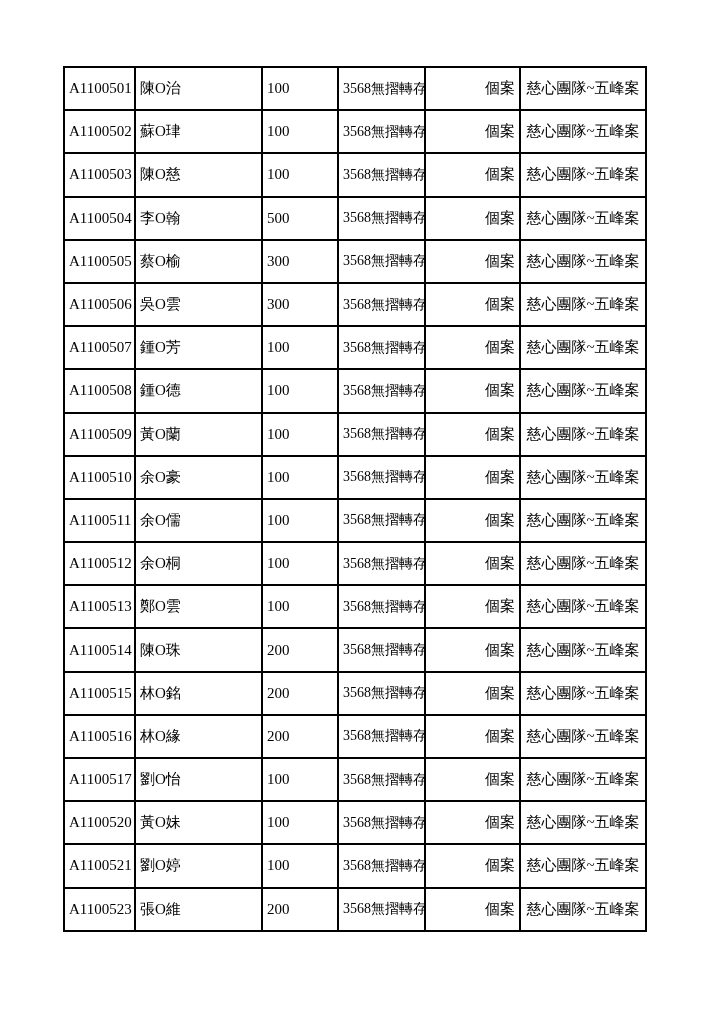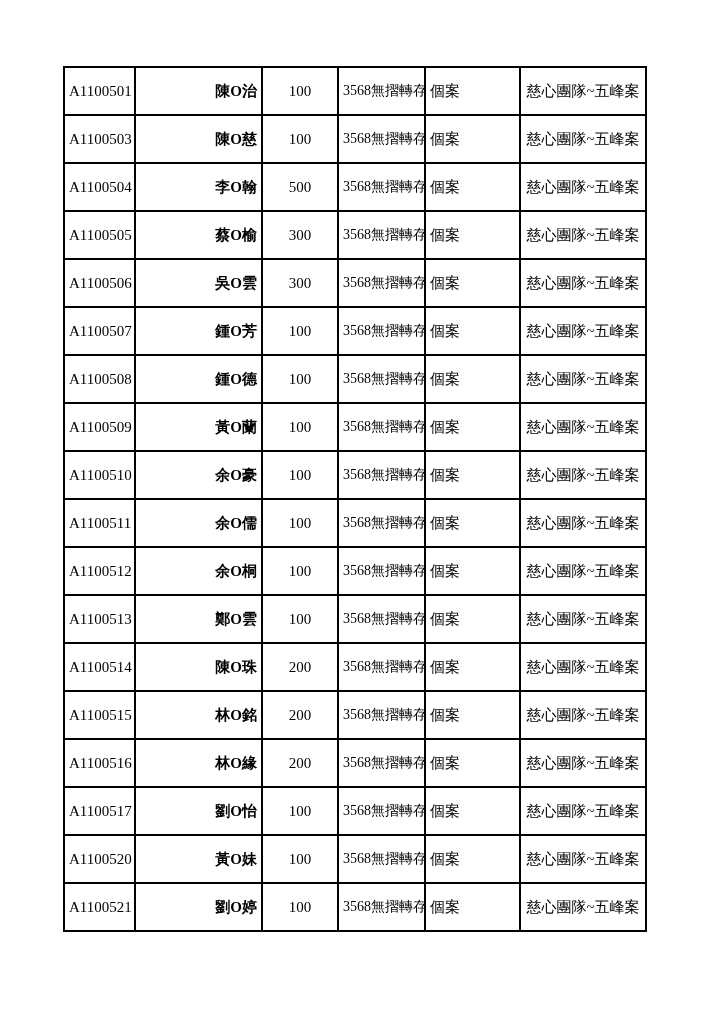--- a/index.html
+++ b/index.html
@@ -28,24 +28,24 @@
   }
   table.donation-table td {
     border: 2px solid #000000;
     padding: 0 4px;
     overflow: hidden;
     white-space: nowrap;
     vertical-align: middle;
     height: 37.6px;
   }
   td.col-id     { padding-left: 3px;  text-align: left; }
-  td.col-name   { padding-left: 4px;  text-align: right; font-weight: bold; }
-  td.col-amount { padding-right: 17px; text-align: center; }
+  td.col-name   { padding-left: 4px;  text-align: left; }
+  td.col-amount { padding-right: 17px; text-align: left; }
   td.col-method { padding-left: 3px;  padding-right: 1px; text-align: left; font-size: 14px; }
-  td.col-type   { padding-left: 4px;  text-align: left; }
+  td.col-type   { padding-left: 4px;  text-align: right; }
   td.col-note   { padding-left: 4px;  padding-right: 1px; text-align: center; font-size: 15px; }
 </style>
 </head>
 <body>
 
 <div class="page">
   <table class="donation-table">
     <colgroup>
       <col style="width:71px">
       <col style="width:127px">
@@ -57,20 +57,28 @@
     <tbody>
         <tr>
     <td class="col-id">A1100501</td>
     <td class="col-name">陳O治</td>
     <td class="col-amount">100</td>
     <td class="col-method">3568無摺轉存</td>
     <td class="col-type">個案</td>
     <td class="col-note">慈心團隊~五峰案</td>
   </tr>
         <tr>
+    <td class="col-id">A1100502</td>
+    <td class="col-name">蘇O珒</td>
+    <td class="col-amount">100</td>
+    <td class="col-method">3568無摺轉存</td>
+    <td class="col-type">個案</td>
+    <td class="col-note">慈心團隊~五峰案</td>
+  </tr>
+        <tr>
     <td class="col-id">A1100503</td>
     <td class="col-name">陳O慈</td>
     <td class="col-amount">100</td>
     <td class="col-method">3568無摺轉存</td>
     <td class="col-type">個案</td>
     <td class="col-note">慈心團隊~五峰案</td>
   </tr>
         <tr>
     <td class="col-id">A1100504</td>
     <td class="col-name">李O翰</td>
@@ -188,19 +196,27 @@
     <td class="col-name">黃O妹</td>
     <td class="col-amount">100</td>
     <td class="col-method">3568無摺轉存</td>
     <td class="col-type">個案</td>
     <td class="col-note">慈心團隊~五峰案</td>
   </tr>
         <tr>
     <td class="col-id">A1100521</td>
     <td class="col-name">劉O婷</td>
     <td class="col-amount">100</td>
+    <td class="col-method">3568無摺轉存</td>
+    <td class="col-type">個案</td>
+    <td class="col-note">慈心團隊~五峰案</td>
+  </tr>
+        <tr>
+    <td class="col-id">A1100523</td>
+    <td class="col-name">張O維</td>
+    <td class="col-amount">200</td>
     <td class="col-method">3568無摺轉存</td>
     <td class="col-type">個案</td>
     <td class="col-note">慈心團隊~五峰案</td>
   </tr>
       </tbody>
   </table>
 </div>
 
 </body></html>

